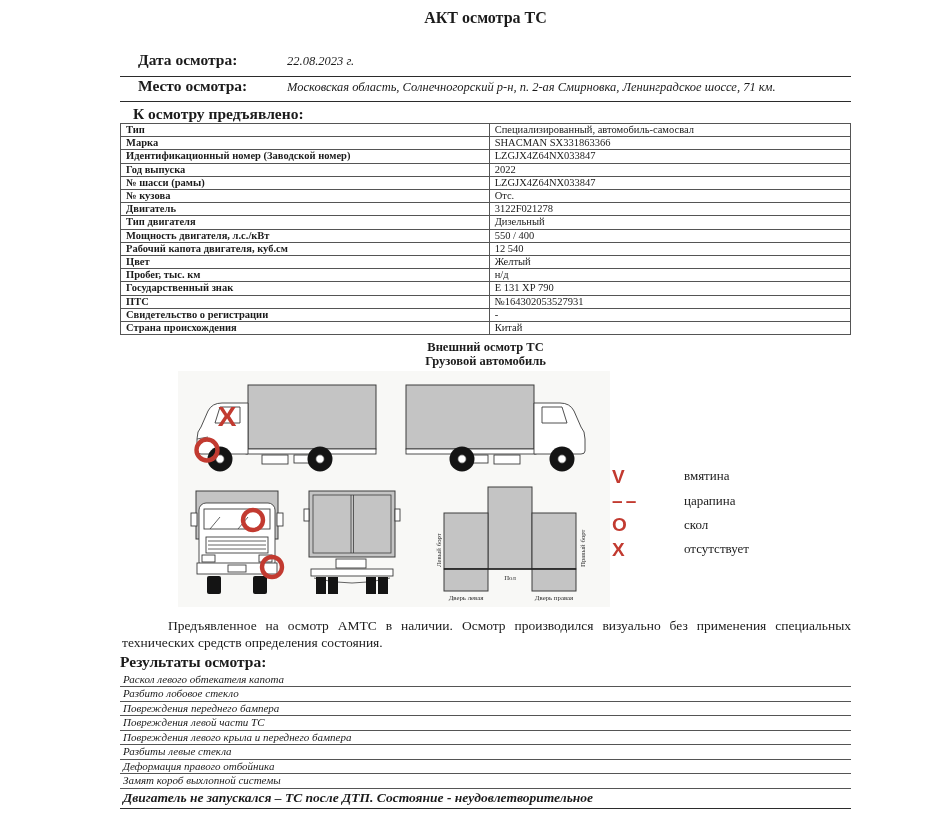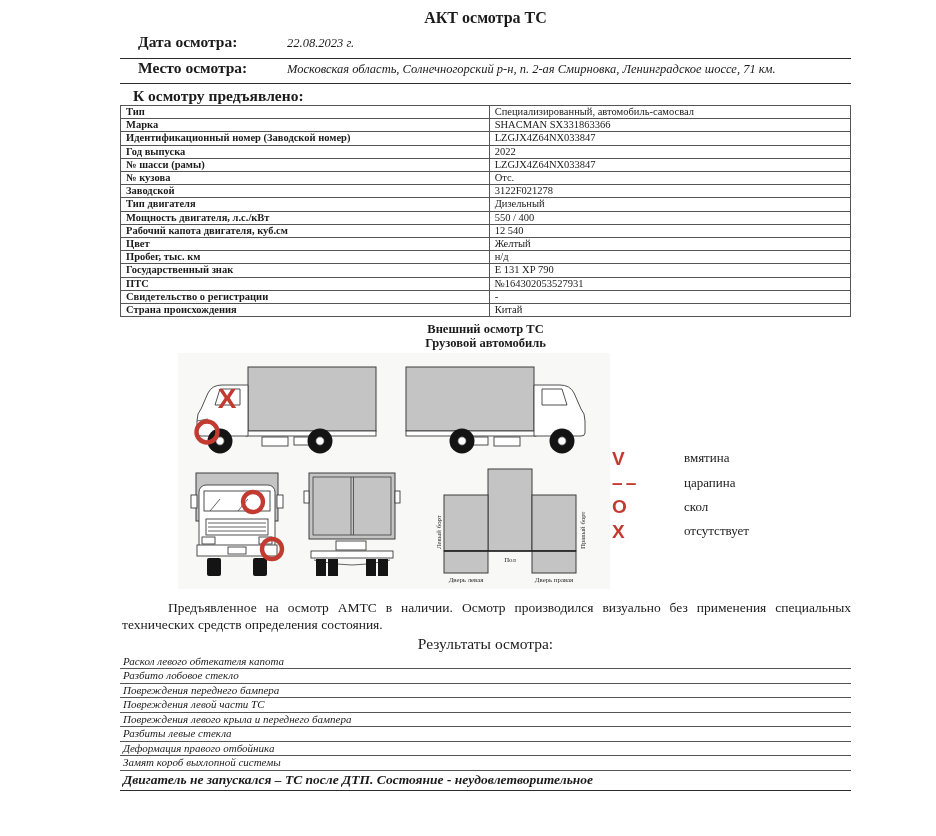--- a/index.html
+++ b/index.html
@@ -5,21 +5,21 @@
   :root { --mark-red:#c23a30; --truck-gray:#c4c4c4; --ink:#1b1b1b; }
   * { box-sizing:border-box; }
   html,body { margin:0; padding:0; }
   body { width:936px; height:836px; background:#ffffff; color:var(--ink);
          font-family:"Liberation Serif", serif; }
   .page { position:relative; width:900px; height:836px; overflow:hidden; background:#fff; }
   .col { position:absolute; left:120px; top:0; width:731px; }
 
   .doc-title { text-align:center; font-weight:700; font-size:16px; line-height:18px; margin-top:9px; }
 
-  .hdr { margin-top:6px; }
+  .hdr { margin-top:24px; }
   .hdr-row { display:flex; align-items:baseline; border-bottom:1.7px solid #2b2b2b; height:25.5px; }
   .hdr-label { font-weight:700; font-size:15.5px; width:152px; padding-left:18px; flex:none; white-space:nowrap; }
   .hdr-value { font-style:italic; font-size:12.5px; padding-left:15px; white-space:nowrap; }
 
   .section-heading { font-weight:700; font-size:15.5px; line-height:17px; margin:3px 0 1px 0; padding-left:13px; }
 
   table.veh { width:100%; border-collapse:collapse; table-layout:fixed; }
   table.veh td { border:1px solid #555; font-size:10.5px; line-height:12.2px; height:12.2px;
                  padding:0 5px; overflow:hidden; white-space:nowrap; }
   table.veh td.k { font-weight:700; width:50.5%; }
@@ -40,21 +40,21 @@
   .diag-label { fill:#2e2e2e; font-size:6.8px; font-family:"Liberation Serif",serif; }
 
   .legend { position:absolute; left:492px; top:93px; }
   .legend-item { display:flex; align-items:center; height:24.3px; }
   .legend-sym { width:72px; color:var(--mark-red); font-weight:700; font-size:19px;
                 font-family:"Liberation Sans",sans-serif; line-height:19px; letter-spacing:-1px; }
   .legend-label { font-size:13px; }
 
   .note { font-size:13.5px; text-align:justify; text-indent:46px; line-height:16.8px; margin-top:9px; padding-left:2px; }
 
-  .results-heading { font-weight:400; font-size:15.5px; line-height:18px; margin-top:1px;text-align:center; }
+  .results-heading { font-weight:700; font-size:15.5px; line-height:18px; margin-top:1px; }
   .results { margin-top:2px; }
   .result-item { font-style:italic; font-size:11px; line-height:11.3px; padding:1px 0 1.2px 3px; border-bottom:1px solid #555; }
   .conclusion { font-weight:700; font-style:italic; font-size:13.5px; line-height:14px;
                 padding:2px 0 3.5px 3px; border-bottom:1.6px solid #2b2b2b; }
 </style>
 </head>
 <body>
 
 <div class="page">
   <div class="col">
@@ -104,21 +104,21 @@
             <td class="k">№ шасси (рамы)</td>
             <td>LZGJX4Z64NX033847</td>
           </tr>
 
           <tr>
             <td class="k">№ кузова</td>
             <td>Отс.</td>
           </tr>
 
           <tr>
-            <td class="k">Заводской</td>
+            <td class="k">Двигатель</td>
             <td>3122F021278</td>
           </tr>
 
           <tr>
             <td class="k">Тип двигателя</td>
             <td>Дизельный</td>
           </tr>
 
           <tr>
             <td class="k">Мощность двигателя, л.с./кВт</td>

